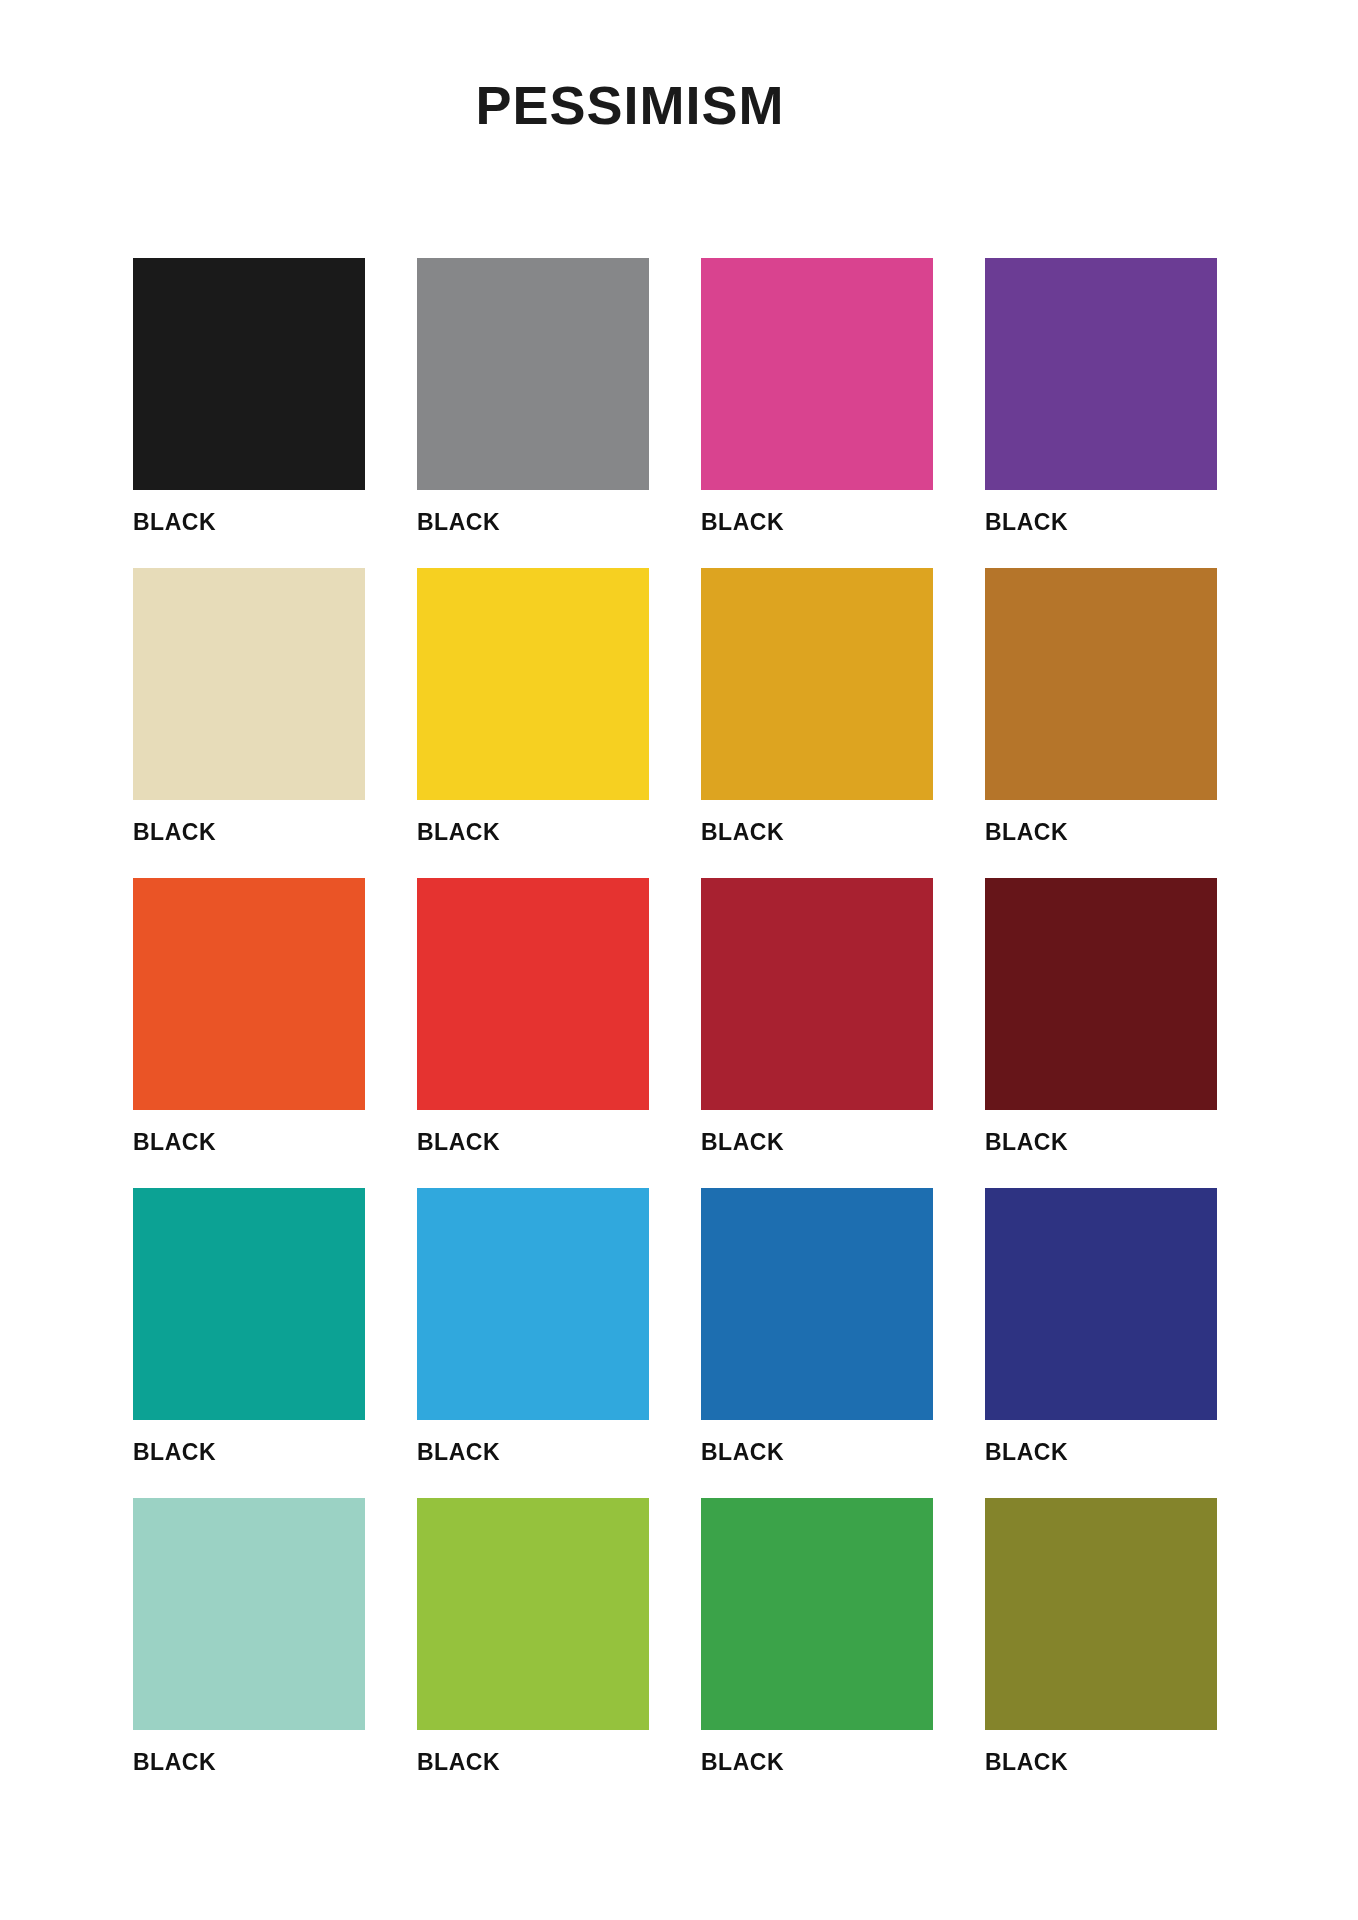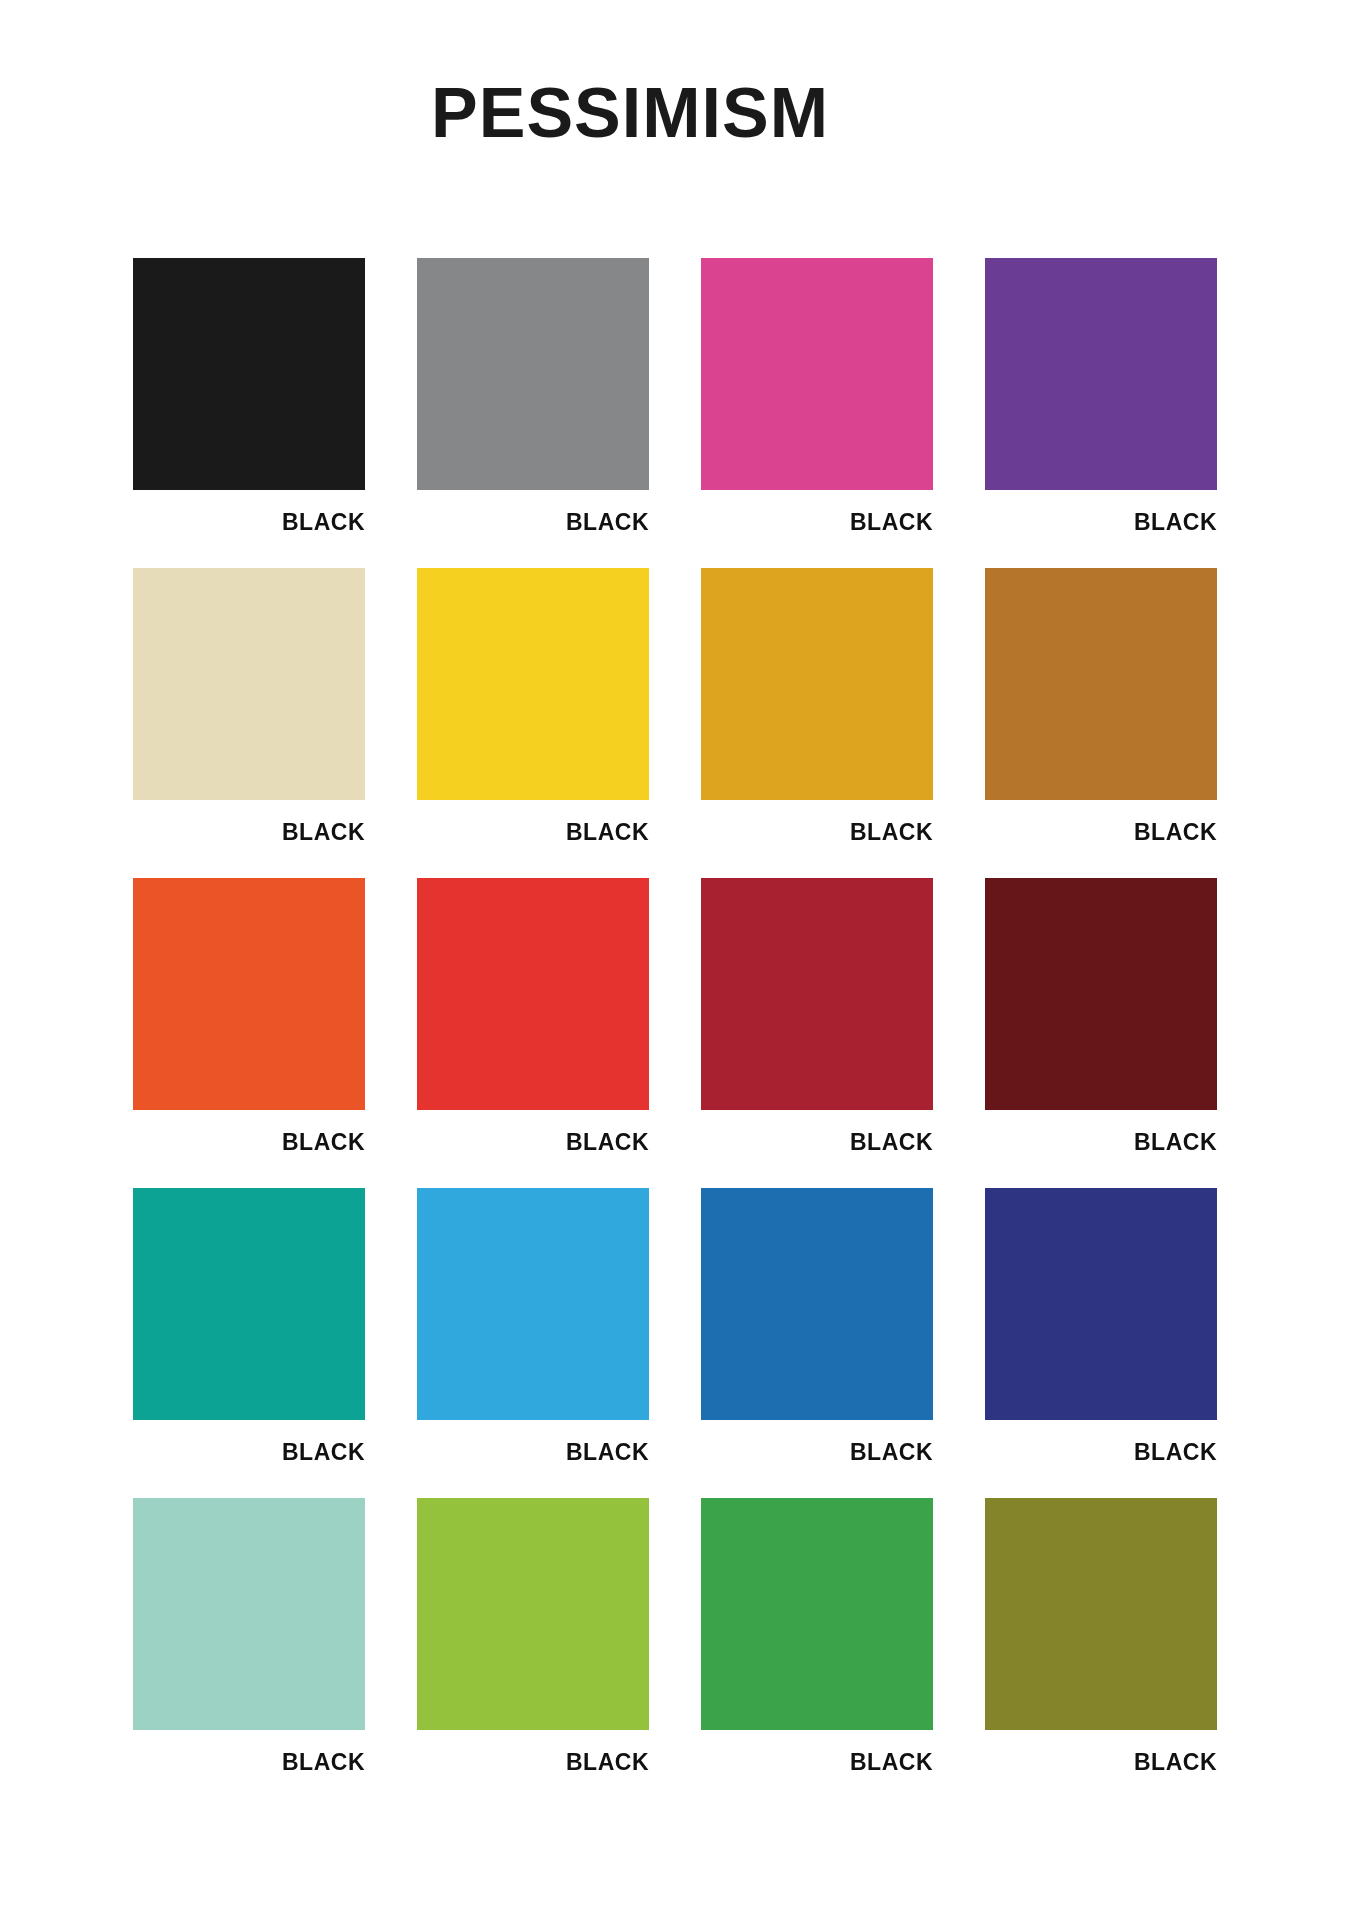--- a/index.html
+++ b/index.html
@@ -22,21 +22,21 @@
     background: #ffffff;
   }
 
   .poster-title {
     position: absolute;
     top: 78px;
     left: 0;
     width: 1260px;
     text-align: center;
     font-family: "Liberation Sans", sans-serif;
-    font-size: 70px;
+    font-size: 54px;
     font-weight: bold;
     letter-spacing: 1px;
     color: #1a1a1a;
     line-height: 1;
     margin: 0;
   }
 
   .swatch-grid {
     position: absolute;
     top: 258px;
@@ -46,21 +46,21 @@
     grid-template-columns: repeat(4, 232px);
     column-gap: 52px;
     row-gap: 0px;
   }
 
   .swatch-cell {
     width: 232px;
     height: 310px;
     display: flex;
     flex-direction: column;
-    align-items: flex-end;
+    align-items: flex-start;
   }
 
   .swatch-chip {
     width: 232px;
     height: 232px;
     display: block;
   }
 
   .swatch-label {
     margin-top: 21px;

